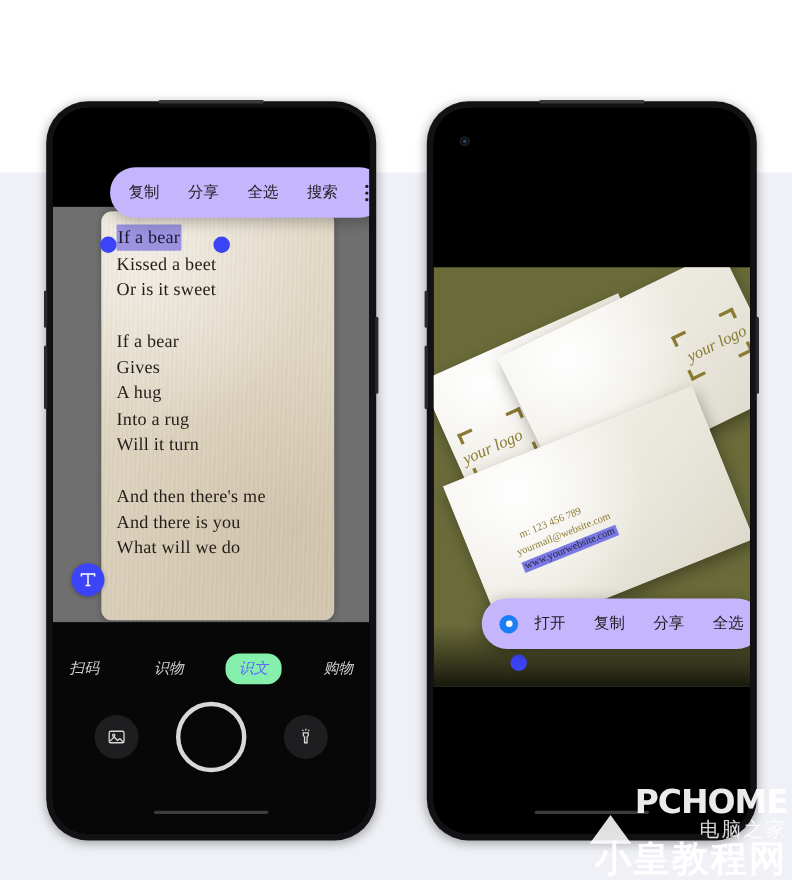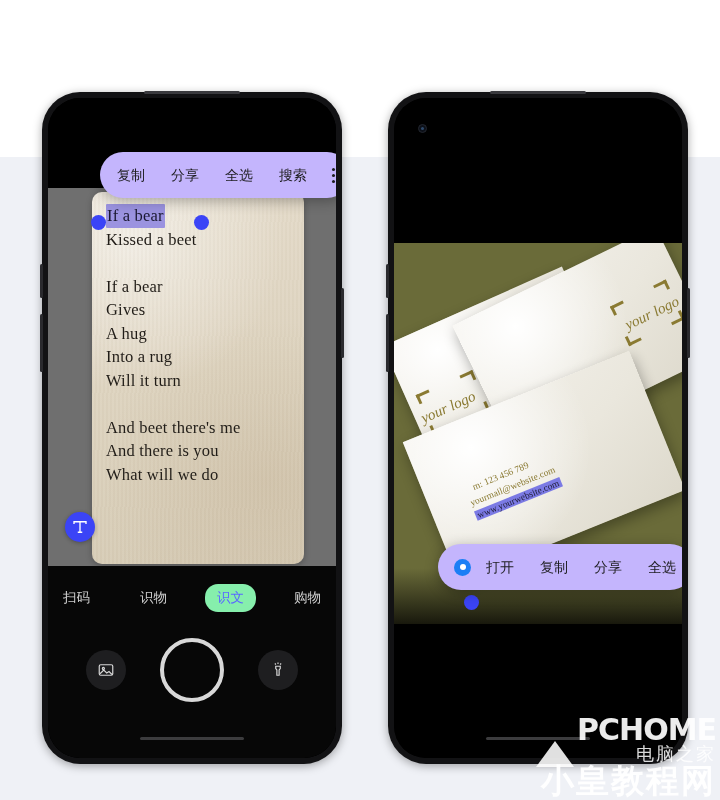--- a/index.html
+++ b/index.html
@@ -160,22 +160,22 @@
     gap:3px; cursor:pointer;
   }
   .ctx-dots i{ width:3px;height:3px;border-radius:50%;background:#1d1d1f;display:block; }
 
   
   .cam-bottom{
     position:absolute; left:0; right:0; top:468px; bottom:0;
     background:#070707;
   }
   .mode-tabs{
-    position:absolute; left:0; right:0; top:18px;
-    display:flex; align-items:center; justify-content:center; gap:26px;
+    position:absolute; left:0; right:0; top:28px;
+    display:flex; align-items:center; justify-content:center; gap:26px;font-style:italic;
   }
   .mode-tab{
     font-size:13.5px; color:#cfcfcf;
     font-family:"DejaVu Sans", sans-serif;
     padding:5px 12px; border-radius:13px;
     cursor:pointer; white-space:nowrap;
   }
   .mode-tab.active{ color:#5a68ff; background:#86efac; }
 
   .cam-controls{
@@ -328,28 +328,29 @@
       <div class="punch-hole"></div>
 
       <div class="cam-viewport">
         <div class="scan-dim"></div>
 
         <div class="paper-card">
           <div class="poem-line">
             <span class="poem-line selected">If a bear</span>
           </div>
           <div class="poem-line">Kissed a beet</div>
+          <div class="poem-line">Or is it sweet</div>
           <div class="poem-line blank"></div>
           <div class="poem-line">If a bear</div>
           <div class="poem-line">Gives</div>
           <div class="poem-line">A hug</div>
           <div class="poem-line">Into a rug</div>
           <div class="poem-line">Will it turn</div>
           <div class="poem-line blank"></div>
-          <div class="poem-line">And beet there's me</div>
+          <div class="poem-line">And then there's me</div>
           <div class="poem-line">And there is you</div>
           <div class="poem-line">What will we do</div>
         </div>
 
         <div class="sel-handle start"></div>
         <div class="sel-handle end"></div>
 
         <div class="ocr-badge">
           <svg width="18" height="18" viewBox="0 0 24 24" fill="none" stroke="#ffffff" stroke-width="1.8">
             <path d="M4 8V5h16v3M12 5v14M9 19h6"></path>

